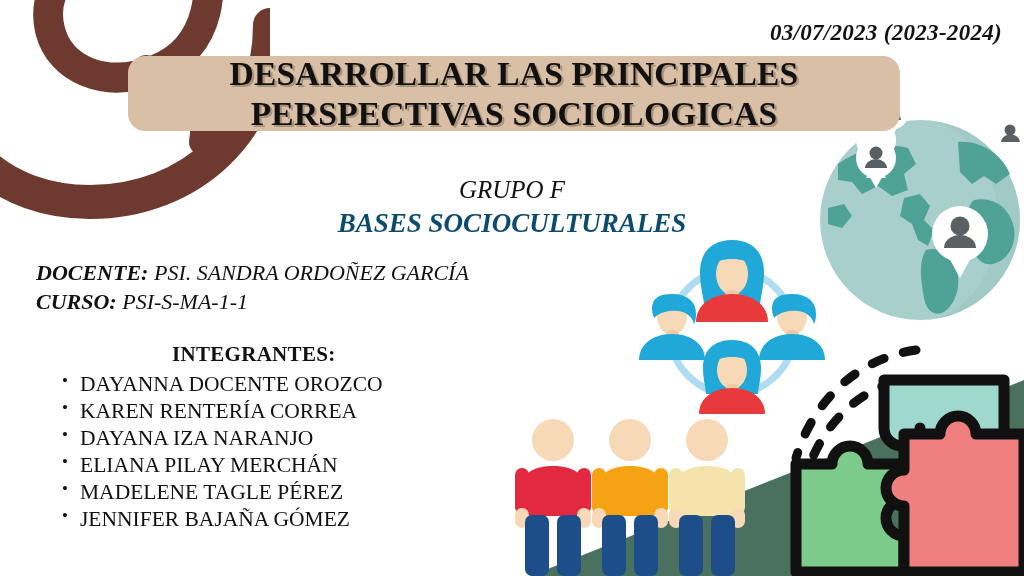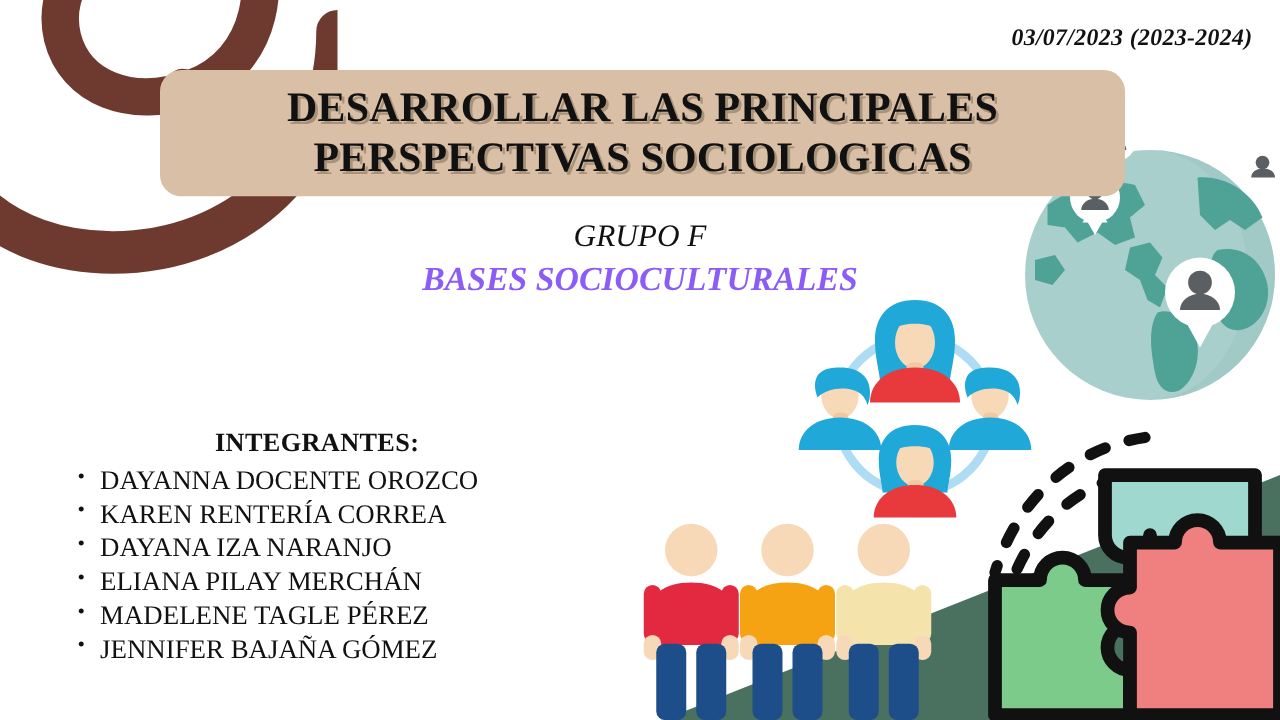--- a/index.html
+++ b/index.html
@@ -24,55 +24,55 @@
   #green-wedge    { left: 470px;  top: 380px;  width: 554px;  height: 196px; z-index: 1; }
   #globe-art      { left: 808px;  top: 112px;  width: 216px;  height: 212px; z-index: 2; }
   #network-art    { left: 634px;  top: 232px;  width: 196px;  height: 196px; z-index: 2; }
   #holding-art    { left: 495px;  top: 412px;  width: 270px;  height: 164px; z-index: 3; }
   #puzzle-art     { left: 788px;  top: 336px;  width: 236px;  height: 240px; z-index: 3; }
 
   
   #title-banner {
     position: absolute;
     left: 128px; top: 56px;
-    width: 772px; height: 101px;
+    width: 772px; height: 75px;
     background: #D8BFA5;
     border-radius: 17px;
     z-index: 4;
     display: flex; flex-direction: column;
     align-items: center; justify-content: center;
   }
   #title-banner .tline {
     font-weight: bold;
     font-size: 33.5px;
     letter-spacing: 0.2px;
     line-height: 1.17;
     color: #111111;
     text-shadow: 2.2px 2.2px 0 rgba(110,90,70,0.45);
     white-space: nowrap;
   }
 
   
   #date-line {
     position: absolute; right: 22px; top: 20px;
-    font-size: 19px; font-weight: bold; font-style: italic;
+    font-size: 23px; font-weight: bold; font-style: italic;
     color: #111; letter-spacing: 0.3px; z-index: 5;
   }
 
   #group-block {
     position: absolute; left: 0; top: 174px; width: 1024px;
     text-align: center; z-index: 5; pointer-events: none;
   }
   #group-block .g1 {
     font-size: 25px; font-weight: normal; font-style: italic;
     color: #111; line-height: 1.28;
   }
   #group-block .g2 {
     font-size: 27px; font-weight: bold; font-style: italic;
-    color: #8b5cf6; line-height: 1.28; text-align: center;
+    color: #0c4a6e; line-height: 1.28; text-align: center;
   }
 
   #meta-block { position: absolute; left: 36px; top: 258px; z-index: 5; }
   #meta-block .row {
     font-size: 22px; font-style: italic; color: #111;
     line-height: 1.33; white-space: nowrap;
   }
   #meta-block .row b { font-weight: bold; }
   #meta-block .row span.val { font-weight: normal; }
 
@@ -269,20 +269,30 @@
   <div id="title-banner">
     <div class="tline">DESARROLLAR LAS PRINCIPALES</div>
     <div class="tline">PERSPECTIVAS SOCIOLOGICAS</div>
   </div>
 
   <div id="group-block">
     <div class="g1">GRUPO F</div>
     <div class="g2">BASES SOCIOCULTURALES</div>
   </div>
 
+  <div id="meta-block">
+    <div class="row">
+      <b>DOCENTE:</b>
+      <span class="val">PSI. SANDRA ORDOÑEZ GARCÍA</span>
+    </div>
+    <div class="row">
+      <b>CURSO:</b>
+      <span class="val">PSI-S-MA-1-1</span>
+    </div>
+  </div>
 
   <div id="members-block">
     <div id="members-heading">INTEGRANTES:</div>
     <ul id="members-list">
       <li>DAYANNA DOCENTE OROZCO</li>
       <li>KAREN RENTERÍA CORREA</li>
       <li>DAYANA IZA NARANJO</li>
       <li>ELIANA PILAY MERCHÁN</li>
       <li>MADELENE TAGLE PÉREZ</li>
       <li>JENNIFER BAJAÑA GÓMEZ</li>

